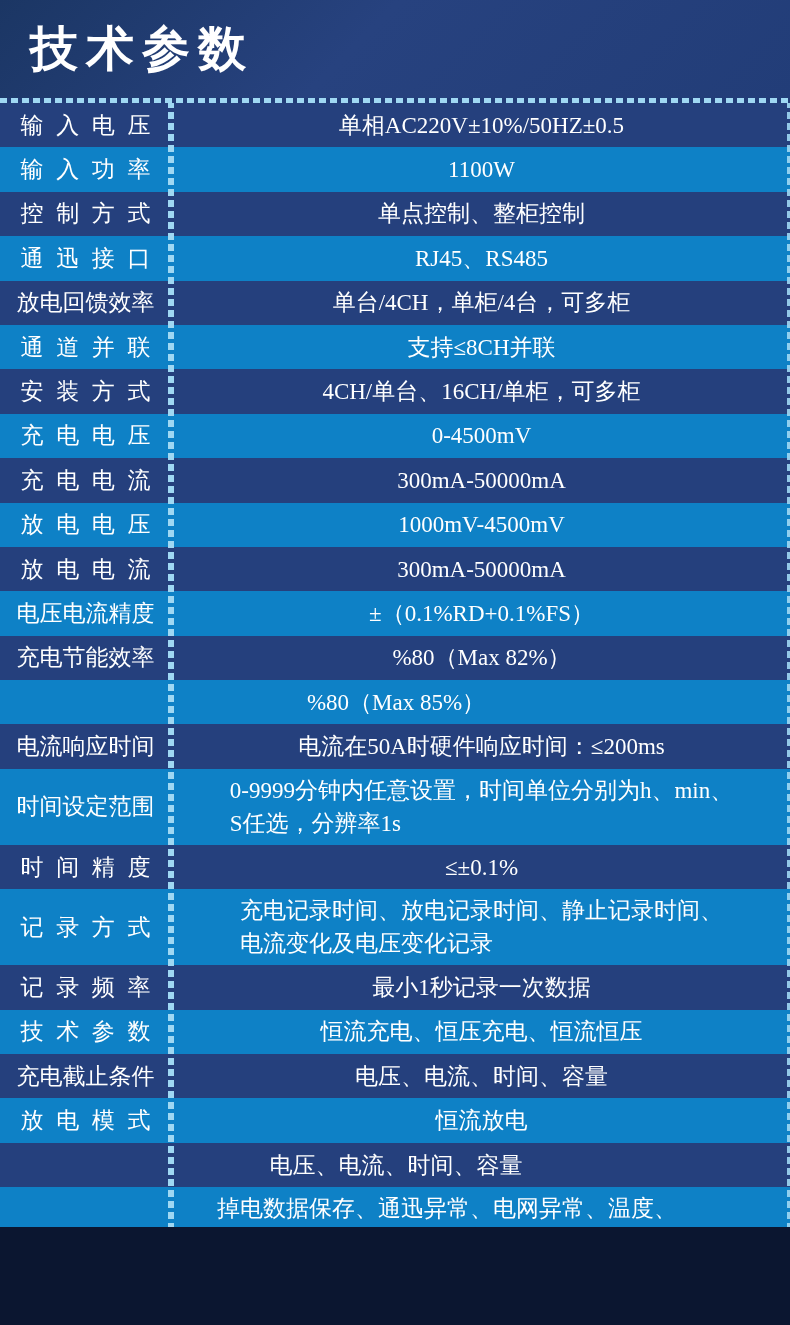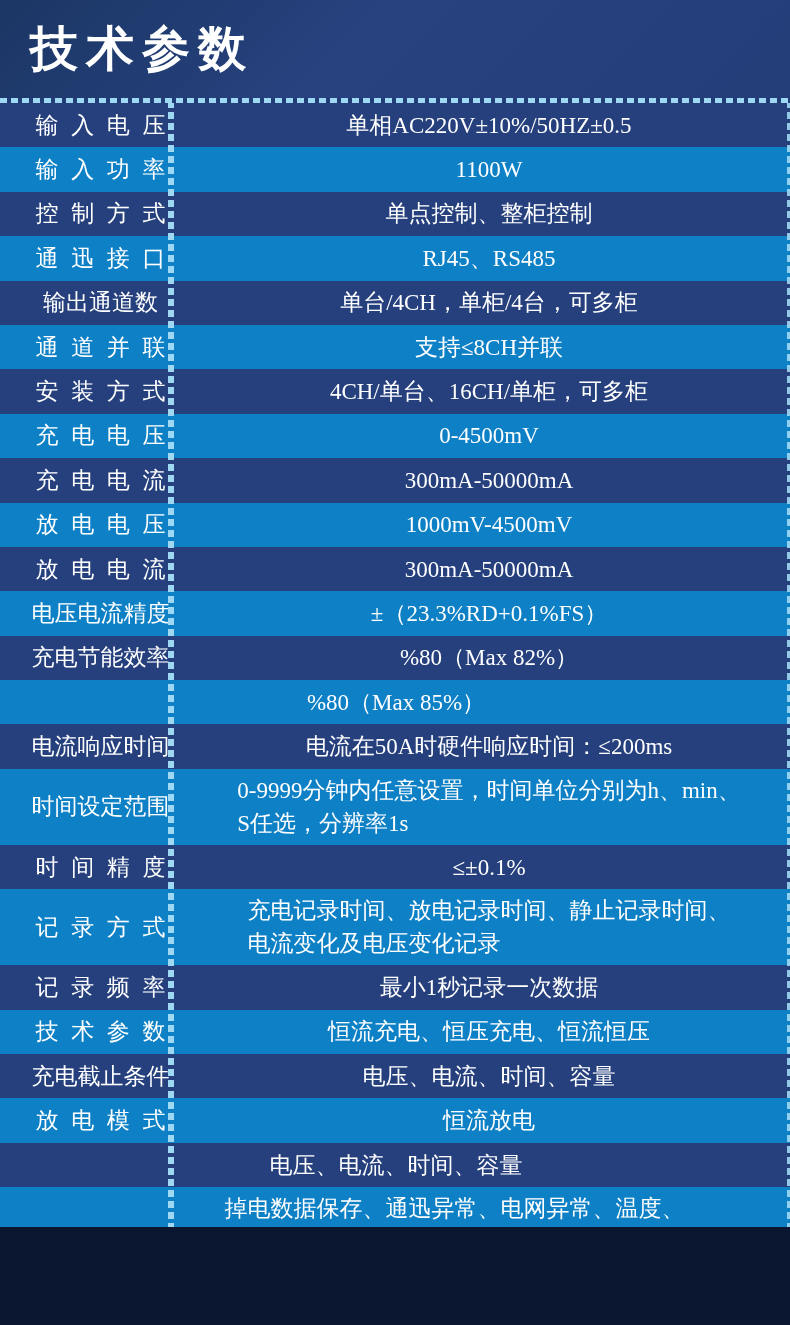--- a/index.html
+++ b/index.html
@@ -51,21 +51,20 @@
   .label {
     width: 171px;
     flex: none;
     display: flex;
     align-items: center;
     justify-content: center;
     font-size: 23px;
     text-align: center;
     box-sizing: border-box;
     padding: 2px 2px;
-    margin-left: 15px;
   }
   .label.short { letter-spacing: 0.55em; text-indent: 0.55em; }
   .value {
     flex: 1;
     display: flex;
     align-items: center;
     justify-content: center;
     font-size: 23px;
     line-height: 33px;
     text-align: left;
@@ -113,21 +112,21 @@
     <div class="label short">控制方式</div>
     <div class="value">单点控制、整柜控制</div>
   </div>
 
   <div class="row light">
     <div class="label short">通迅接口</div>
     <div class="value">RJ45、RS485</div>
   </div>
 
   <div class="row dark">
-    <div class="label">输出通道数</div>
+    <div class="label">放电回馈效率</div>
     <div class="value">单台/4CH，单柜/4台，可多柜</div>
   </div>
 
   <div class="row light">
     <div class="label short">通道并联</div>
     <div class="value">支持≤8CH并联</div>
   </div>
 
   <div class="row dark">
     <div class="label short">安装方式</div>
@@ -149,21 +148,21 @@
     <div class="value">1000mV-4500mV</div>
   </div>
 
   <div class="row dark">
     <div class="label short">放电电流</div>
     <div class="value">300mA-50000mA</div>
   </div>
 
   <div class="row light">
     <div class="label">电压电流精度</div>
-    <div class="value">±（23.3%RD+0.1%FS）</div>
+    <div class="value">±（0.1%RD+0.1%FS）</div>
   </div>
 
   <div class="row dark">
     <div class="label">充电节能效率</div>
     <div class="value">%80（Max 82%）</div>
   </div>
 
   <div class="row light">
     <div class="value">%80（Max 85%）</div>
   </div>

